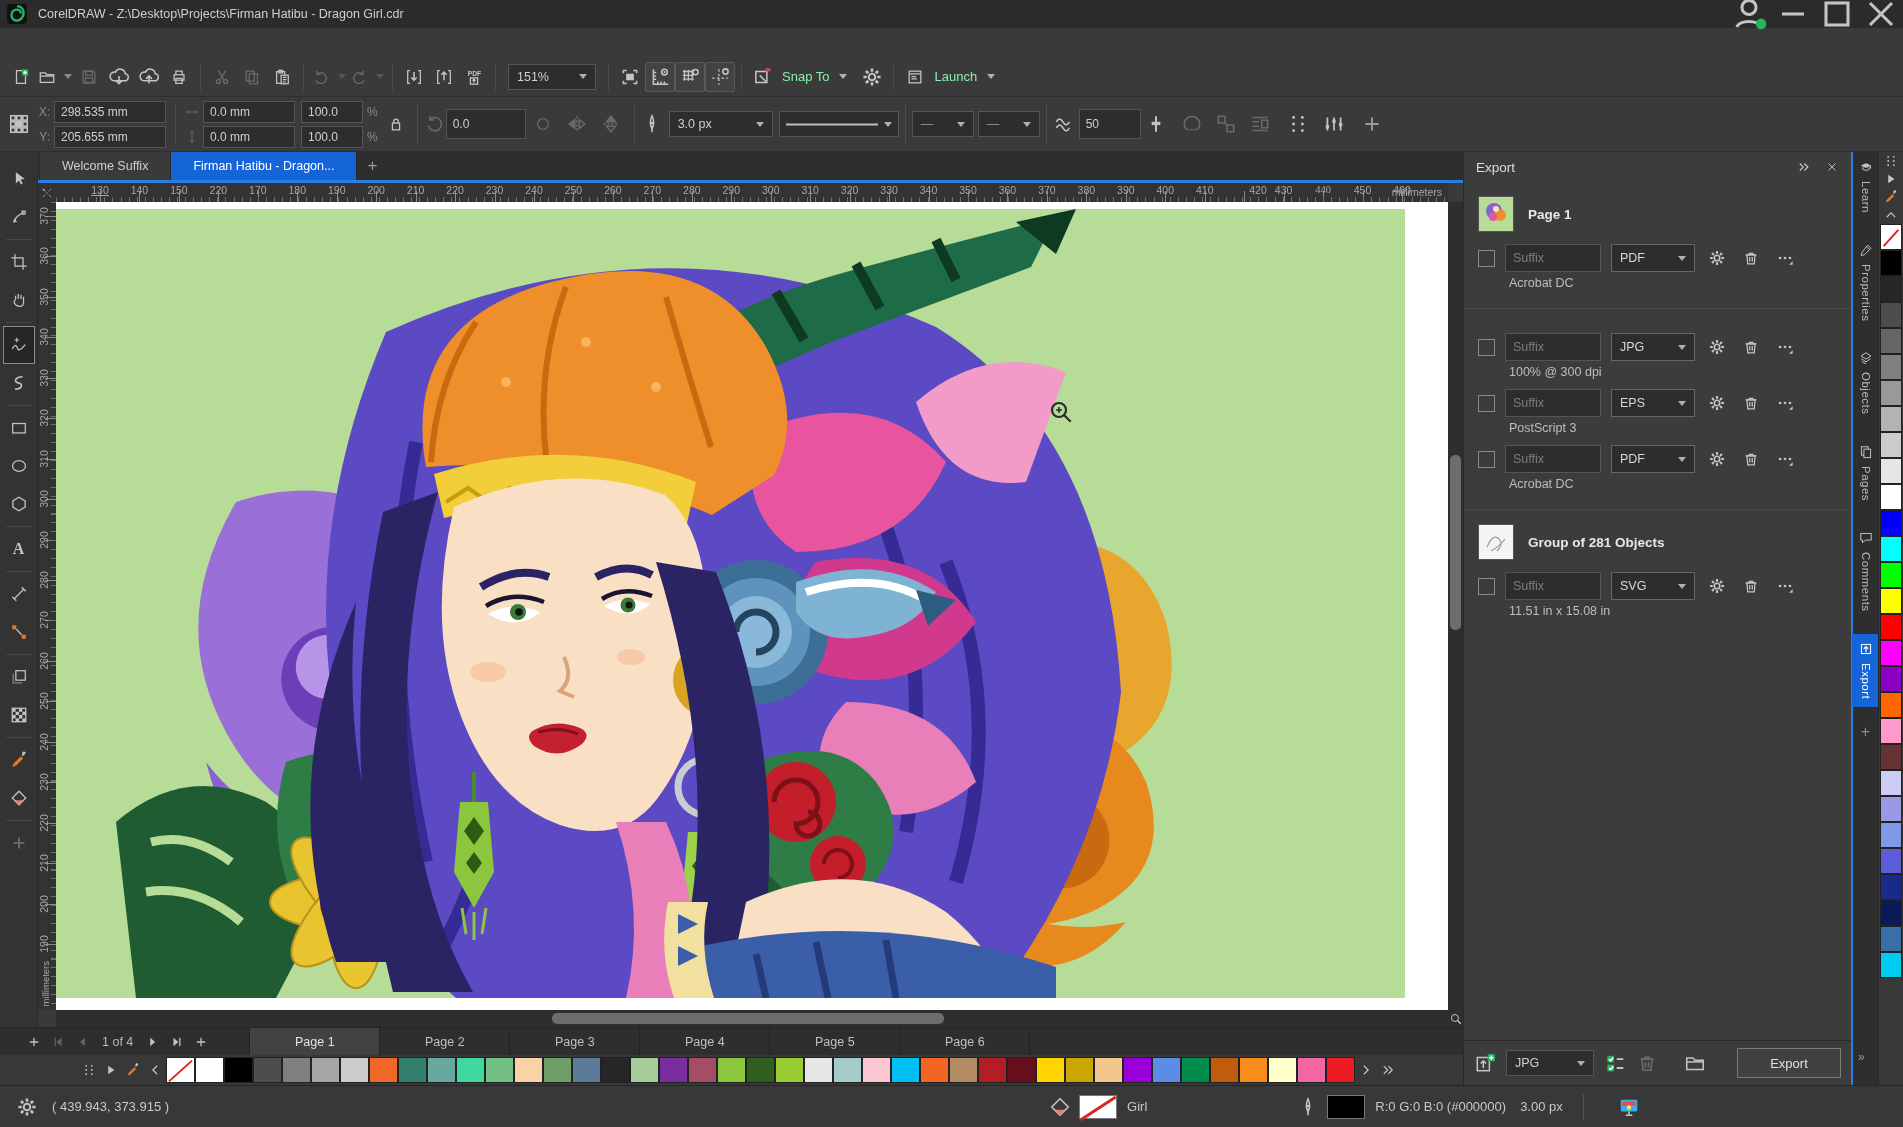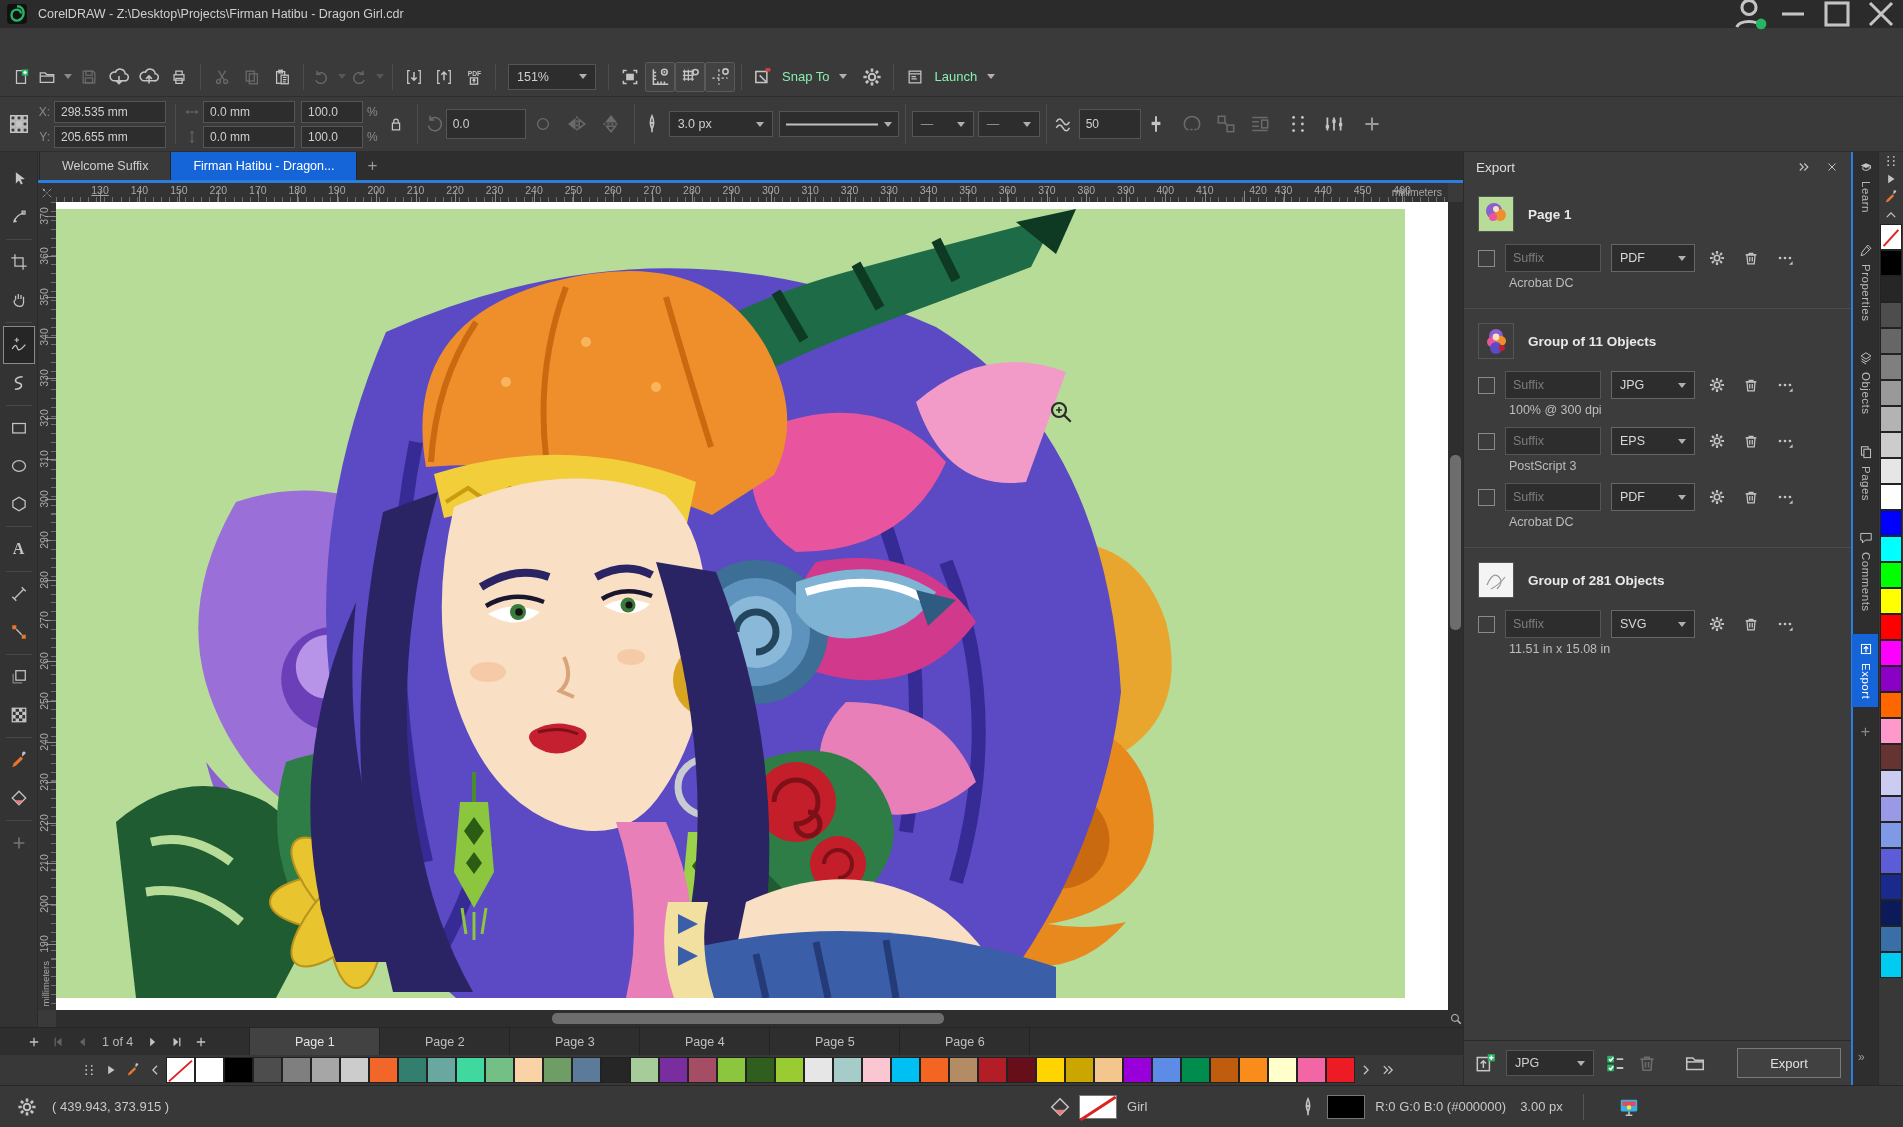--- a/index.html
+++ b/index.html
@@ -629,21 +629,21 @@
       <div class="hlab" style="left: 1069.82px;">390</div>
       <div class="htick" style="left: 1109.27px;"></div>
       <div class="hlab" style="left: 1109.27px;">400</div>
       <div class="htick" style="left: 1148.73px;"></div>
       <div class="hlab" style="left: 1148.73px;">410</div>
       <div class="htick" style="left: 1188.18px;"></div>
       <div class="hlab" style="left: 1202px;">420</div>
       <div class="htick" style="left: 1227.64px;"></div>
       <div class="hlab" style="left: 1227.64px;">430</div>
       <div class="htick" style="left: 1267.09px;"></div>
-      <div class="hlab" style="left: 1267.09px;">440</div>
+      <div class="hlab" style="left: 1267.09px; font-family: Liberation Serif, serif;">440</div>
       <div class="htick" style="left: 1306.55px;"></div>
       <div class="hlab" style="left: 1306.55px;">450</div>
       <div class="htick" style="left: 1346px;"></div>
       <div class="hlab" style="left: 1346px;">460</div>
       <div id="hunit">millimeters</div>
     </div>
   <div id="vruler" class="abs">
       <div class="vtick" style="top: 14px;"></div>
       <div class="vlab" style="top: 14px;">370</div>
       <div class="vtick" style="top: 54.4444px;"></div>
@@ -1219,34 +1219,20 @@
                     <path d="M14.5 17.5 h4 v-4 z"></path>
                   </g>
                 </svg>
               </span>
             </span>
           </div>
           <div class="xdetail">Acrobat DC</div>
         </div>
         <div class="xdivider"></div>
         <div class="xgroup">
-          <div class="xghead">
-            <span class="xthumb">
-              <svg viewBox="0 0 34 34">
-                <rect width="34" height="34" fill="#3c3c3c"></rect>
-                <circle cx="17" cy="12" r="7" fill="#8a5fd0"></circle>
-                <circle cx="13" cy="18" r="5" fill="#e8559e"></circle>
-                <circle cx="22" cy="17" r="5" fill="#ee8f2b"></circle>
-                <circle cx="17" cy="24" r="6" fill="#5b4ac4"></circle>
-                <circle cx="17" cy="13" r="3.4" fill="#f9dfc4"></circle>
-                <circle cx="23" cy="24" r="3" fill="#c41e2a"></circle>
-              </svg>
-            </span>
-            <span class="xgname">Group of 11 Objects</span>
-          </div>
           <div class="xrow">
             <span class="xcheck"></span>
             <input class="xsuffix" placeholder="Suffix" readonly="" style="">
             <span class="xfmt">
               <span class="val">JPG</span>
               <span class="caret"></span>
             </span>
             <span class="xico">
               <span class="icon">
                 <svg viewBox="0 0 20 20" fill="none" stroke="currentColor" stroke-width="1.4">

